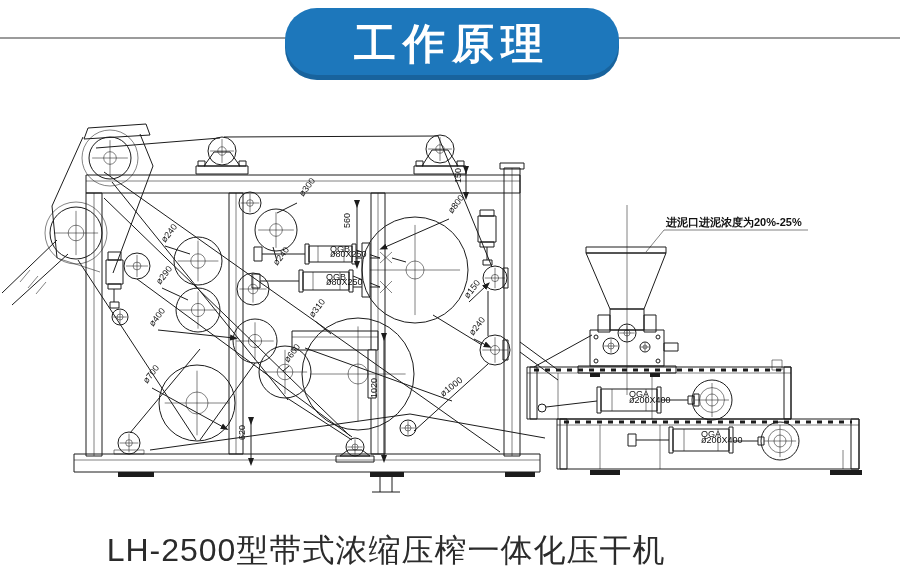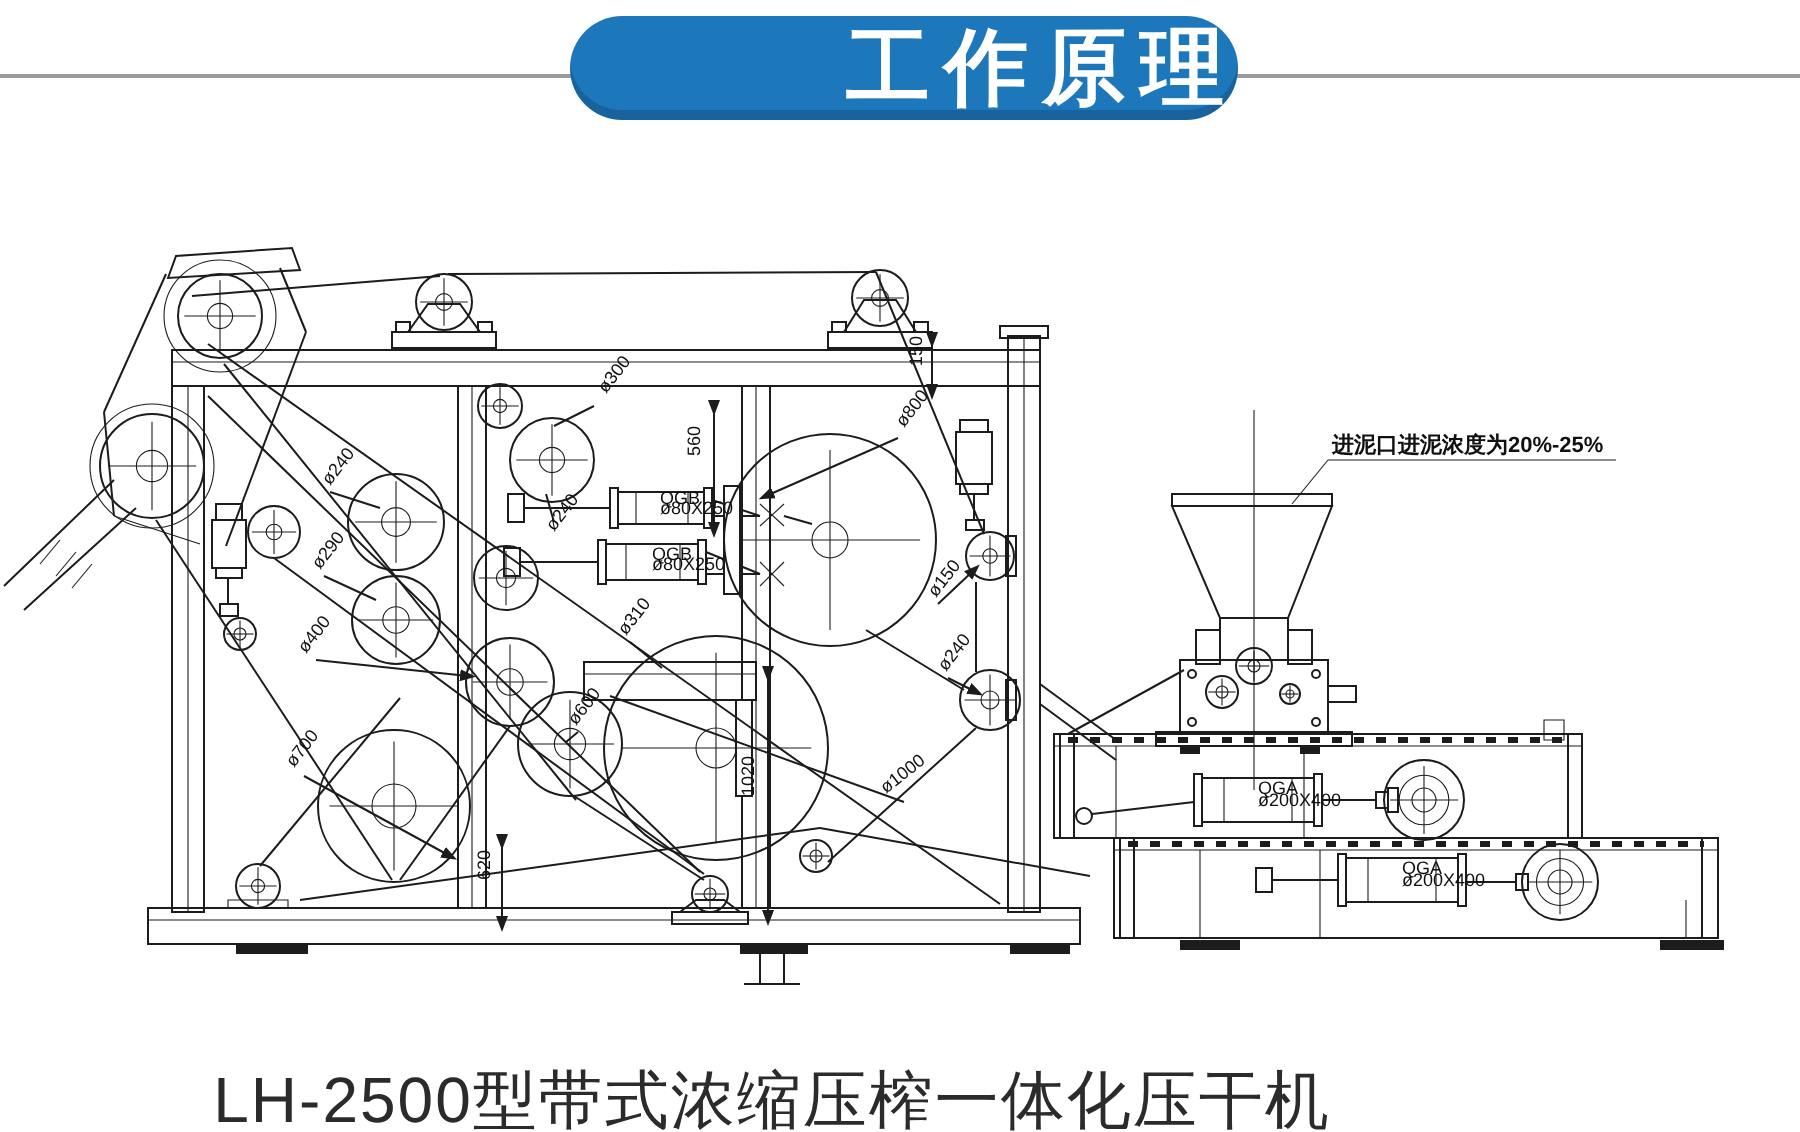--- a/index.html
+++ b/index.html
@@ -1,20 +1,20 @@
 <!DOCTYPE html>
 <html><head>
 <meta charset="utf-8">
 <style>
   html,body{margin:0;padding:0;background:#fff;}
   .page{position:relative;width:900px;height:566px;background:#fff;overflow:hidden;
         font-family:"Liberation Sans",sans-serif;}
   .rule{position:absolute;left:0;top:37px;width:900px;height:2px;background:#9b9b9b;}
-  .pill{position:absolute;left:285px;top:8px;width:334px;height:52px;border-radius:32px;
-        background:#1d77bb;display:flex;align-items:center;justify-content:flex-end;
+  .pill{position:absolute;left:285px;top:8px;width:334px;height:72px;border-radius:32px;
+        background:#1d77bb;display:flex;align-items:center;justify-content:center;
         box-shadow:inset 0 -5px 0 rgba(0,0,0,.16);z-index:2;}
   .pill span{color:#fff;font-size:42px;font-weight:bold;letter-spacing:7px;line-height:1;
         font-family:"Liberation Sans",sans-serif;}
   .caption{position:absolute;left:0;top:529px;width:772px;text-align:center;color:#2b2b2b;
         font-size:32px;font-weight:300;letter-spacing:1px;
         font-family:"Liberation Sans",sans-serif;}
   svg.draw{position:absolute;left:0;top:0;}
   svg.draw line,svg.draw rect,svg.draw circle,svg.draw path,svg.draw polygon,svg.draw polyline{
         stroke:#1c1c1c;fill:none;stroke-width:1;vector-effect:non-scaling-stroke;}
   svg.draw .thin{stroke-width:.55;}

